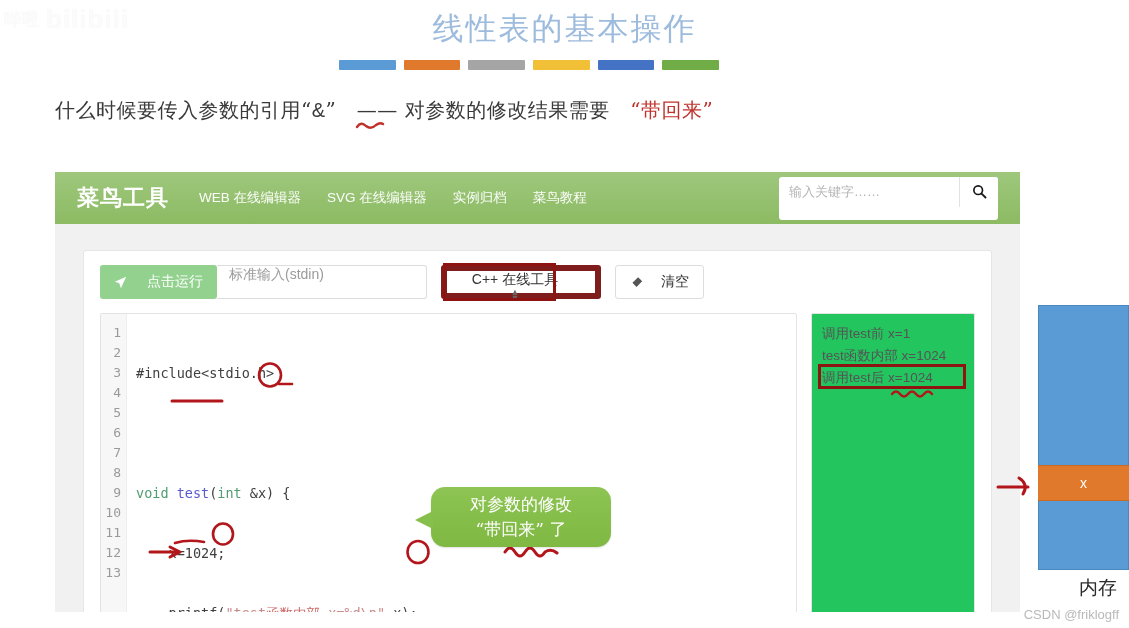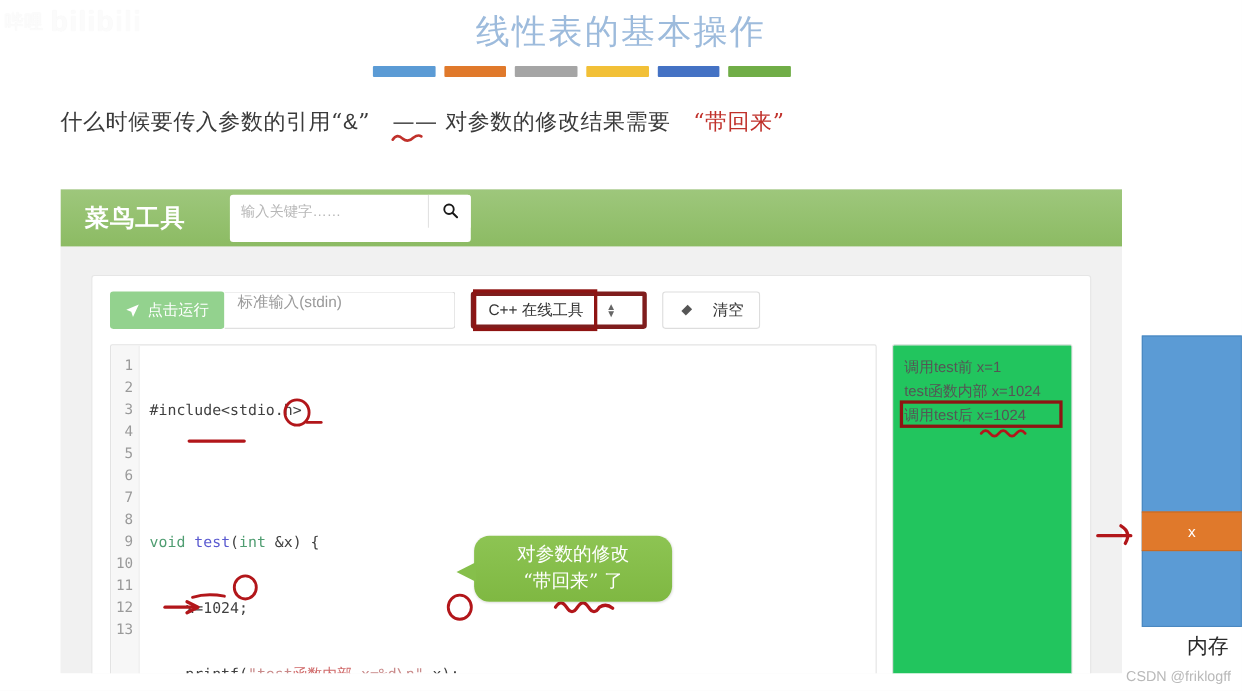--- a/index.html
+++ b/index.html
@@ -85,33 +85,33 @@
   
   .tool-body{padding:26px 0 0 0;}
   .panel-card{
     margin:0 28px;background:#ffffff;border:1px solid #e6e6e6;border-radius:3px;
     padding:14px 16px 0 16px;box-sizing:border-box;height:386px;
   }
   .toolbar{display:flex;align-items:center;gap:0;height:34px;}
   .btn-run{
     background:#93D28E;color:#ffffff;border:0;border-radius:3px;
     height:34px;padding:0 14px;font-size:14px;cursor:pointer;
-    display:flex;align-items:center;gap:7px;white-space:nowrap;
+    display:flex;align-items:center;gap:20px;white-space:nowrap;
     font-family:"Liberation Sans",sans-serif;
   }
   .stdin{
     height:34px;width:210px;border:1px solid #dddddd;border-left:0;border-radius:0 3px 3px 0;
     padding:0 12px;font-size:14px;color:#9a9a9a;display:flex;align-items:flex-start;
     background:#fff;box-sizing:border-box;
   }
   .lang-wrap{position:relative;margin-left:14px;}
   .lang-select{
-    height:34px;width:160px;border:4px solid #7f1d1d;border-radius:3px;background:#fff;
+    height:34px;width:160px;border:6px solid #7f1d1d;border-radius:3px;background:#fff;
     display:flex;align-items:center;justify-content:space-between;
-    padding:0 24px 0 12px;font-size:14px;color:#333;box-sizing:border-box;cursor:pointer;
+    padding:0 24px 0 12px;font-size:14px;color:#333;box-sizing:border-box;cursor:pointer;flex-direction:column;
   }
   .spinner{display:flex;flex-direction:column;line-height:6px;font-size:9px;color:#666;}
   .red-box{
     position:absolute;left:2px;top:-2px;width:113px;height:38px;
     border:3px solid #8E1413;box-sizing:border-box;pointer-events:none;
   }
   .btn-clear{
     margin-left:14px;height:34px;border:1px solid #dddddd;border-radius:3px;background:#fff;
     padding:0 14px;font-size:14px;color:#333;display:flex;align-items:center;gap:18px;
     cursor:pointer;font-family:"Liberation Sans",sans-serif;white-space:nowrap;
@@ -215,20 +215,26 @@
   <div class="subtitle"><span>什么时候要传入参数的引用“</span><span class="amp">&amp;</span><span>”　—— 对参数的修改结果需要　</span><span class="red">“带回来”</span></div>
 
   <svg class="squiggle-amp" viewBox="0 0 30 10">
     <path d="M2,7 Q6,1 11,6 Q16,10 21,5 Q25,2 28,4" stroke="#C0312B" stroke-width="2.4" fill="none" stroke-linecap="round"></path>
   </svg>
 
   <div class="tool">
 
     <div class="navbar">
       <div class="nav-logo">菜鸟工具</div>
+      <div class="nav-links">
+        <a href="#">WEB 在线编辑器</a>
+        <a href="#">SVG 在线编辑器</a>
+        <a href="#">实例归档</a>
+        <a href="#">菜鸟教程</a>
+      </div>
       <div class="nav-search">
         <input type="text" placeholder="输入关键字……" style="">
         <div class="sep"></div>
         <div class="search-btn">
           <svg width="15" height="15" viewBox="0 0 16 16">
             <circle cx="6.6" cy="6.6" r="4.6" stroke="#1a1a1a" stroke-width="1.8" fill="none"></circle>
             <line x1="10.2" y1="10.2" x2="14.4" y2="14.4" stroke="#1a1a1a" stroke-width="2" stroke-linecap="round"></line>
           </svg>
         </div>
       </div>

